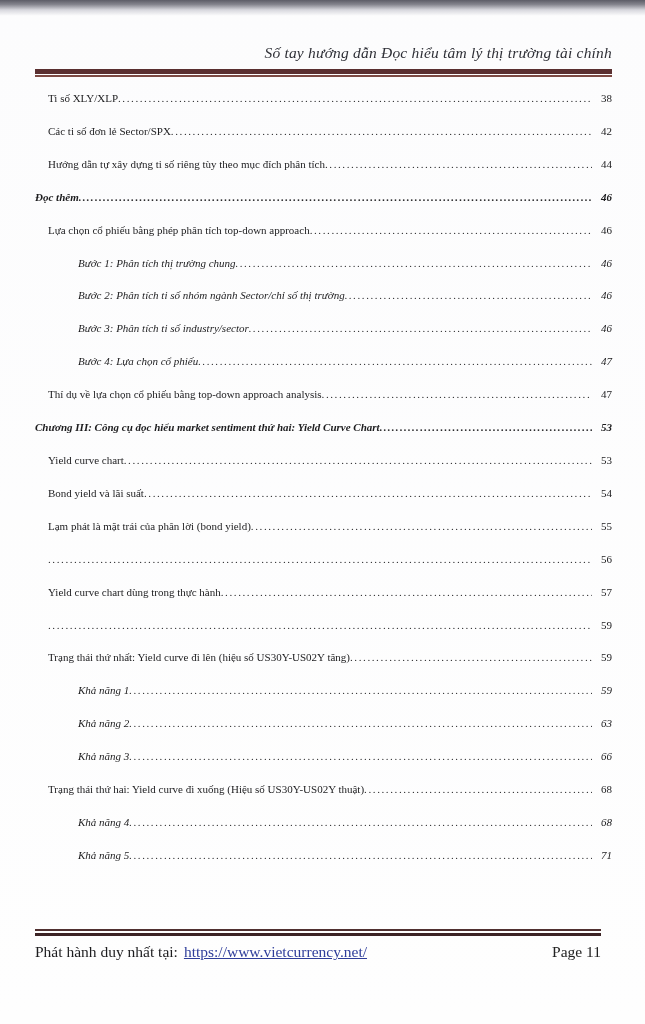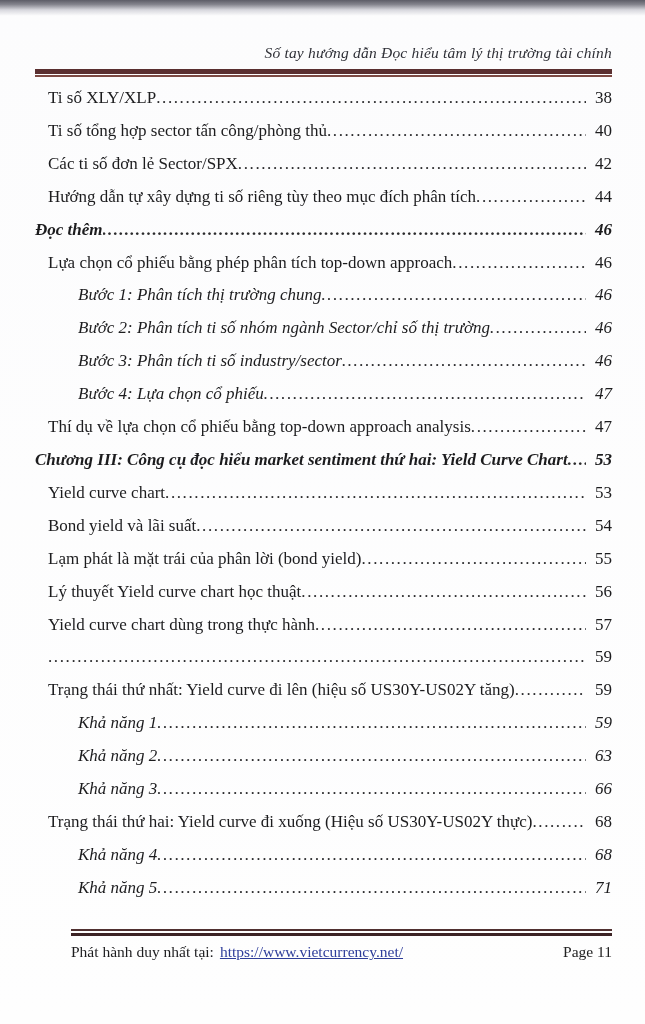--- a/index.html
+++ b/index.html
@@ -38,21 +38,21 @@
   .header-rule .rule-thick { height: 5px; background: var(--rule-color, #5a2f30); }
   .header-rule .rule-thin  { height: 2px; background: #7d4a44; margin-top: 1px; }
 
   .toc {
     padding: 5px 33px 0 35px;
   }
   .toc-entry {
     display: flex;
     align-items: baseline;
     line-height: 32.9px;
-    font-size: 17px;
+    font-size: 11px;
     white-space: nowrap;
     color: #1c1c1e;
   }
   .toc-title { flex: 0 0 auto; }
   .toc-dots {
     flex: 1 1 auto;
     overflow: hidden;
     min-width: 10px;
   }
   .toc-dots::after {
@@ -64,23 +64,22 @@
 
   .level-1 { padding-left: 13px; }
   .level-2 { padding-left: 43px; }
   .style-italic { font-style: italic; }
   .style-bold-italic { font-weight: bold; font-style: italic; }
   .style-bold-italic .toc-dots::after { letter-spacing: 1.3px; }
 
   .footer {
     position: absolute;
     left: 35px;
-    right: 33px;
+    right: 44px;
     top: 929px;
-    margin-left: 36px;
   }
   .footer-rule .rule-thin  { height: 2px; background: #503030; }
   .footer-rule .rule-thick { height: 3px; background: #3c2425; margin-top: 2px; }
   .footer-row {
     display: flex;
     align-items: baseline;
     margin-top: 7px;
     font-size: 15.5px;
     color: #1d1d1f;
   }
@@ -108,25 +107,20 @@
     </div>
   </div>
 
   <div class="toc" id="toc">
     <div class="toc-entry level-1 style-normal">
       <span class="toc-title">Ti số XLY/XLP</span>
       <span class="toc-dots"></span>
       <span class="toc-page">38</span>
     </div>
 
-    <div class="toc-entry level-1 style-normal">
-      <span class="toc-title">Ti số tổng hợp sector tấn công/phòng thủ</span>
-      <span class="toc-dots"></span>
-      <span class="toc-page">40</span>
-    </div>
 
     <div class="toc-entry level-1 style-normal">
       <span class="toc-title">Các ti số đơn lẻ Sector/SPX</span>
       <span class="toc-dots"></span>
       <span class="toc-page">42</span>
     </div>
 
     <div class="toc-entry level-1 style-normal">
       <span class="toc-title">Hướng dẫn tự xây dựng ti số riêng tùy theo mục đích phân tích</span>
       <span class="toc-dots"></span>
@@ -193,21 +187,20 @@
       <span class="toc-page">54</span>
     </div>
 
     <div class="toc-entry level-1 style-normal">
       <span class="toc-title">Lạm phát là mặt trái của phân lời (bond yield)</span>
       <span class="toc-dots"></span>
       <span class="toc-page">55</span>
     </div>
 
     <div class="toc-entry level-1 style-normal">
-      <span class="toc-title">Lý thuyết Yield curve chart học thuật</span>
       <span class="toc-dots"></span>
       <span class="toc-page">56</span>
     </div>
 
     <div class="toc-entry level-1 style-normal">
       <span class="toc-title">Yield curve chart dùng trong thực hành</span>
       <span class="toc-dots"></span>
       <span class="toc-page">57</span>
     </div>
 
@@ -234,21 +227,21 @@
       <span class="toc-page">63</span>
     </div>
 
     <div class="toc-entry level-2 style-italic">
       <span class="toc-title">Khả năng 3</span>
       <span class="toc-dots"></span>
       <span class="toc-page">66</span>
     </div>
 
     <div class="toc-entry level-1 style-normal">
-      <span class="toc-title">Trạng thái thứ hai: Yield curve đi xuống (Hiệu số US30Y-US02Y thực)</span>
+      <span class="toc-title">Trạng thái thứ hai: Yield curve đi xuống (Hiệu số US30Y-US02Y thuật)</span>
       <span class="toc-dots"></span>
       <span class="toc-page">68</span>
     </div>
 
     <div class="toc-entry level-2 style-italic">
       <span class="toc-title">Khả năng 4</span>
       <span class="toc-dots"></span>
       <span class="toc-page">68</span>
     </div>
 

